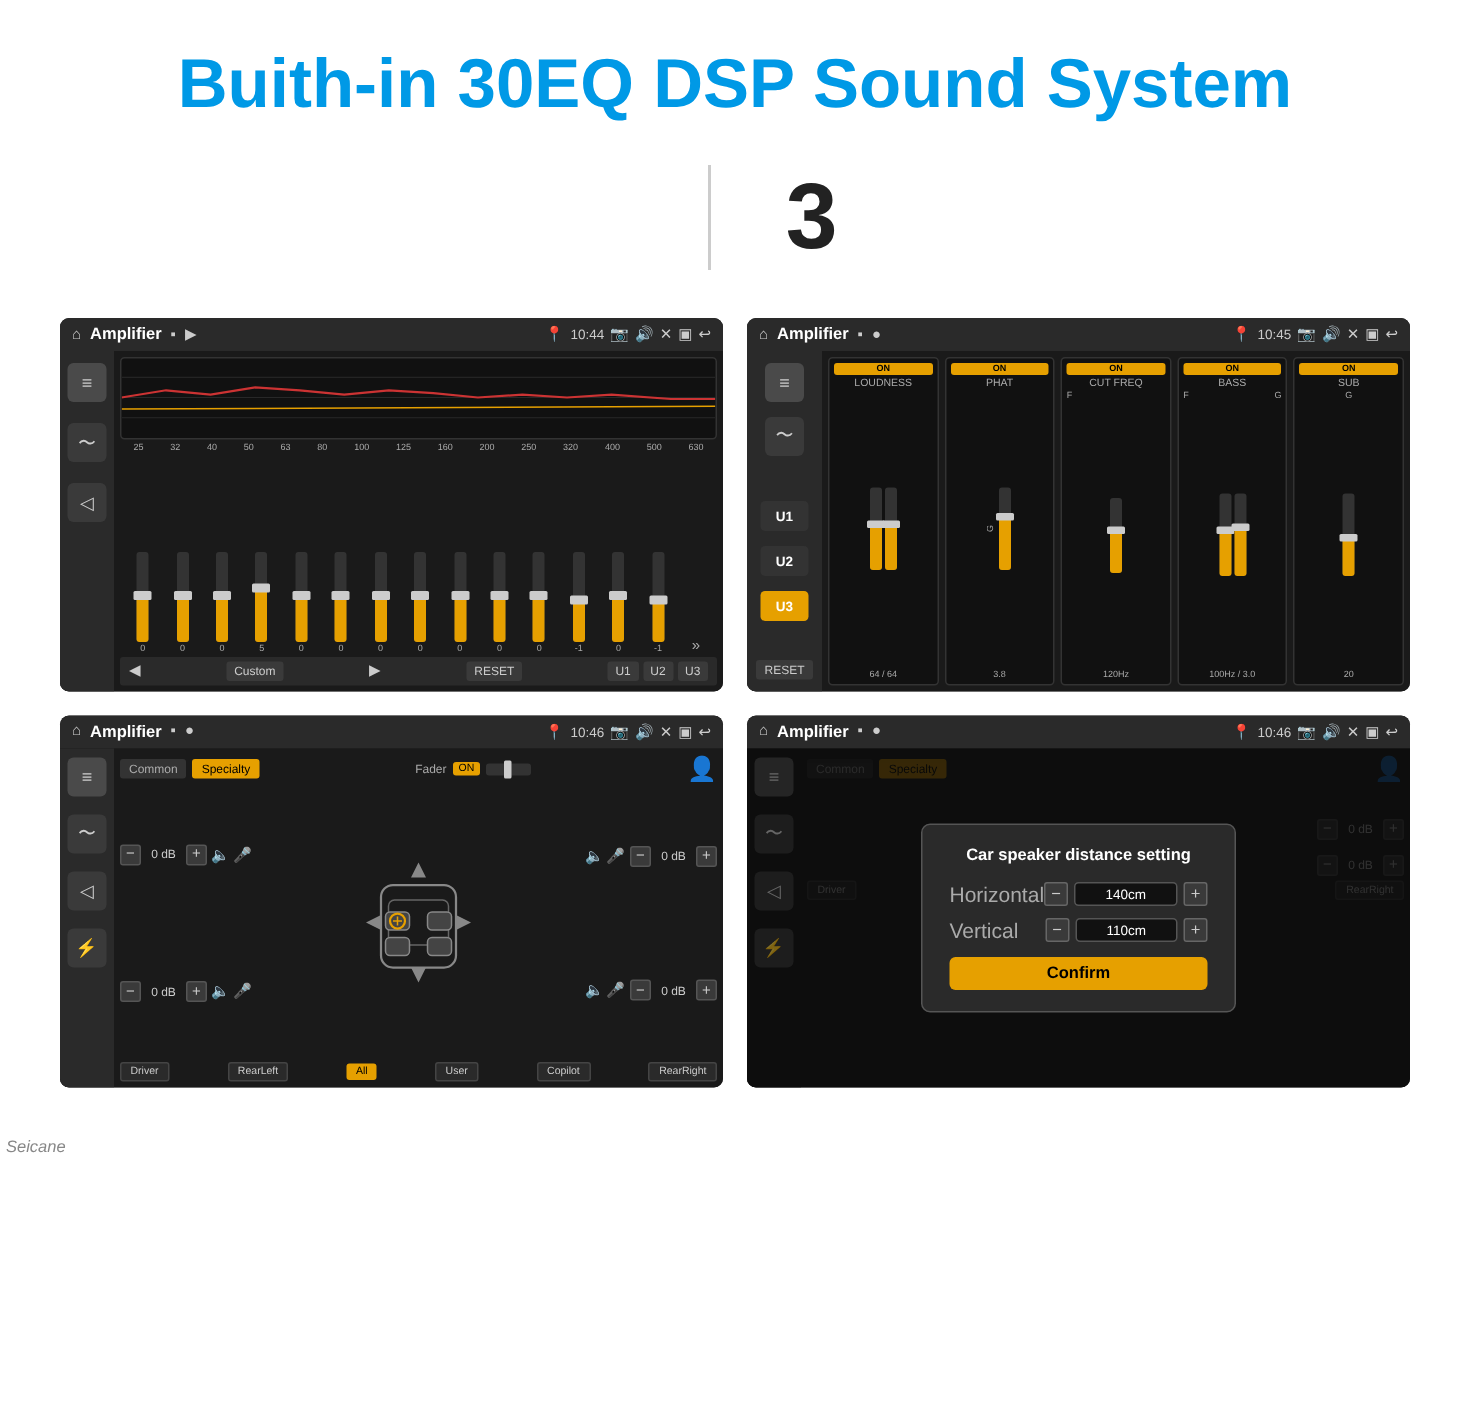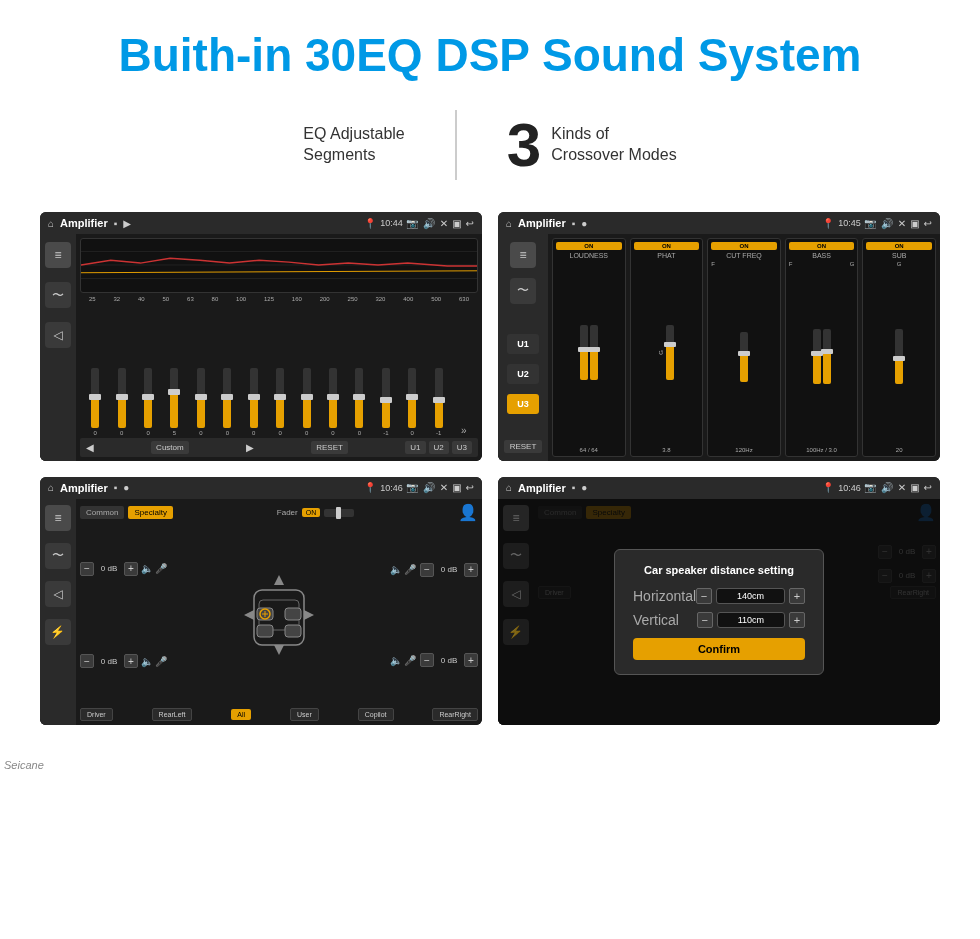--- a/index.html
+++ b/index.html
@@ -574,26 +574,24 @@
   </style>
 </head>
 <body>
 
 <div class="header">
   <h1>Buith-in 30EQ DSP Sound System</h1>
 </div>
 
 <div class="stats-row">
   <div class="stat-item">
-    <span class="stat-label">EQ Adjustable<br>Segments</span>
   </div>
   <div class="stat-divider"></div>
   <div class="stat-item">
     <span class="stat-number">3</span>
-    <span class="stat-label">Kinds of<br>Crossover Modes</span>
   </div>
 </div>
 
 <div class="screenshots-grid">
 
   <div class="screenshot">
 
     <div class="status-bar">
       <div class="status-bar-left">
         <span class="status-icon">⌂</span>

